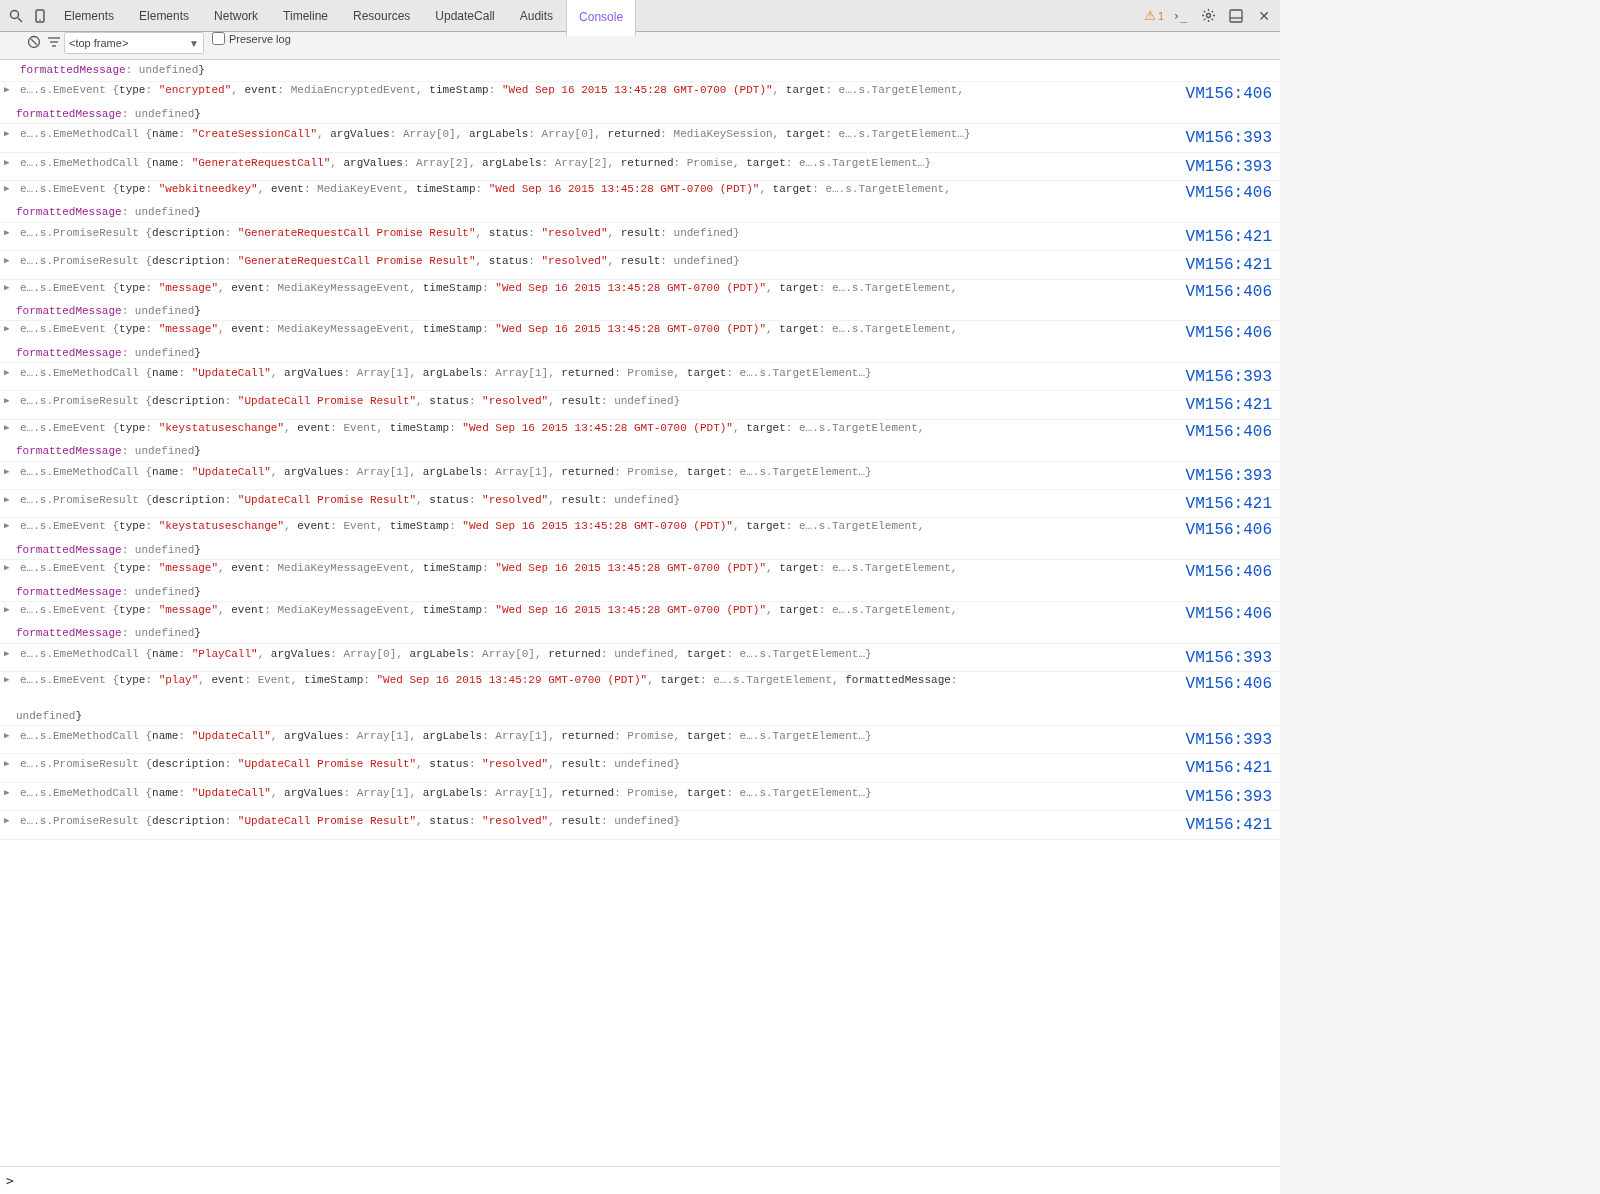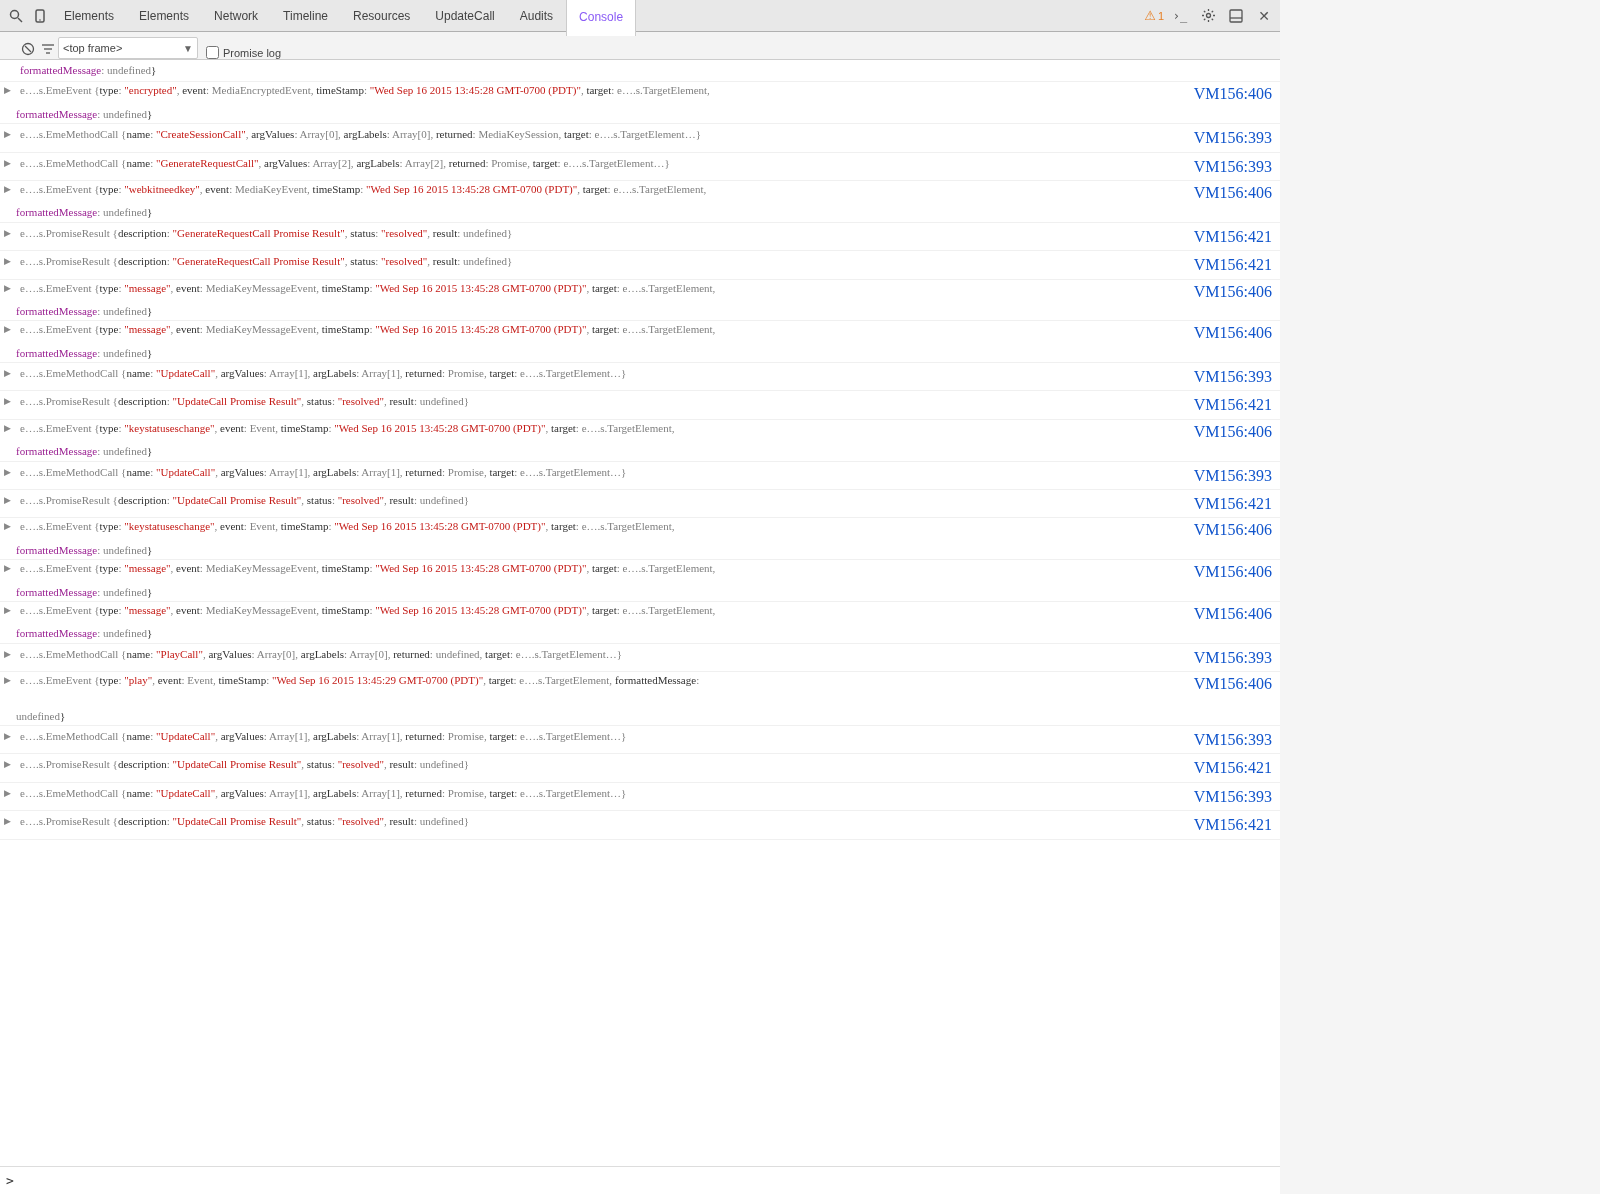--- a/index.html
+++ b/index.html
@@ -57,25 +57,25 @@
     .toolbar-right {
       margin-left: auto;
       display: flex;
       align-items: center;
       gap: 4px;
     }
 
     
     .console-toolbar {
       display: flex;
-      align-items: flex-end;
+      align-items: flex-start;
       background: #f3f3f3;
       border-bottom: 1px solid #ccc;
       height: 28px;
-      padding: 0 18px;
+      padding: 0 24px;
     }
     .console-toolbar-btn {
       width: 20px;
       height: 20px;
       display: flex;
       align-items: center;
       justify-content: center;
       cursor: pointer;
       color: #555;
       font-size: 13px;
@@ -113,21 +113,20 @@
       font-family: 'Menlo', 'Monaco', 'Courier New', monospace;
       font-size: 11px;
       line-height: 1.4;
     }
     .log-entry {
       display: flex;
       align-items: flex-start;
       border-bottom: 1px solid #f0f0f0;
       padding: 2px 0;
       min-height: 18px;
-      font-family: Liberation Serif, serif;
     }
     .expand-arrow {
       width: 14px;
       min-width: 14px;
       margin-left: 4px;
       color: #888;
       cursor: pointer;
       font-size: 9px;
       padding-top: 2px;
     }
@@ -256,21 +255,21 @@
       <line x1="3" y1="6" x2="11" y2="6" stroke="#555" stroke-width="1.3"></line>
       <line x1="5" y1="10" x2="9" y2="10" stroke="#555" stroke-width="1.3"></line>
     </svg>
   </div>
   <div class="frame-select">
     <span>&lt;top frame&gt;</span>
     <span style="margin-left:auto;color:#666;font-size:10px;">▼</span>
   </div>
   <label class="preserve-log">
     <input type="checkbox" style="margin: 0px;">
-    <span>Promise log</span>
+    <span>Preserve log</span>
   </label>
 </div>
 
 <div class="console-output">
 
   <div class="log-entry">
     <div class="expand-arrow"></div>
     <div class="log-content">
       <span class="purple">formattedMessage</span><span class="gray">: </span><span class="val-undef">undefined</span>}
     </div>

